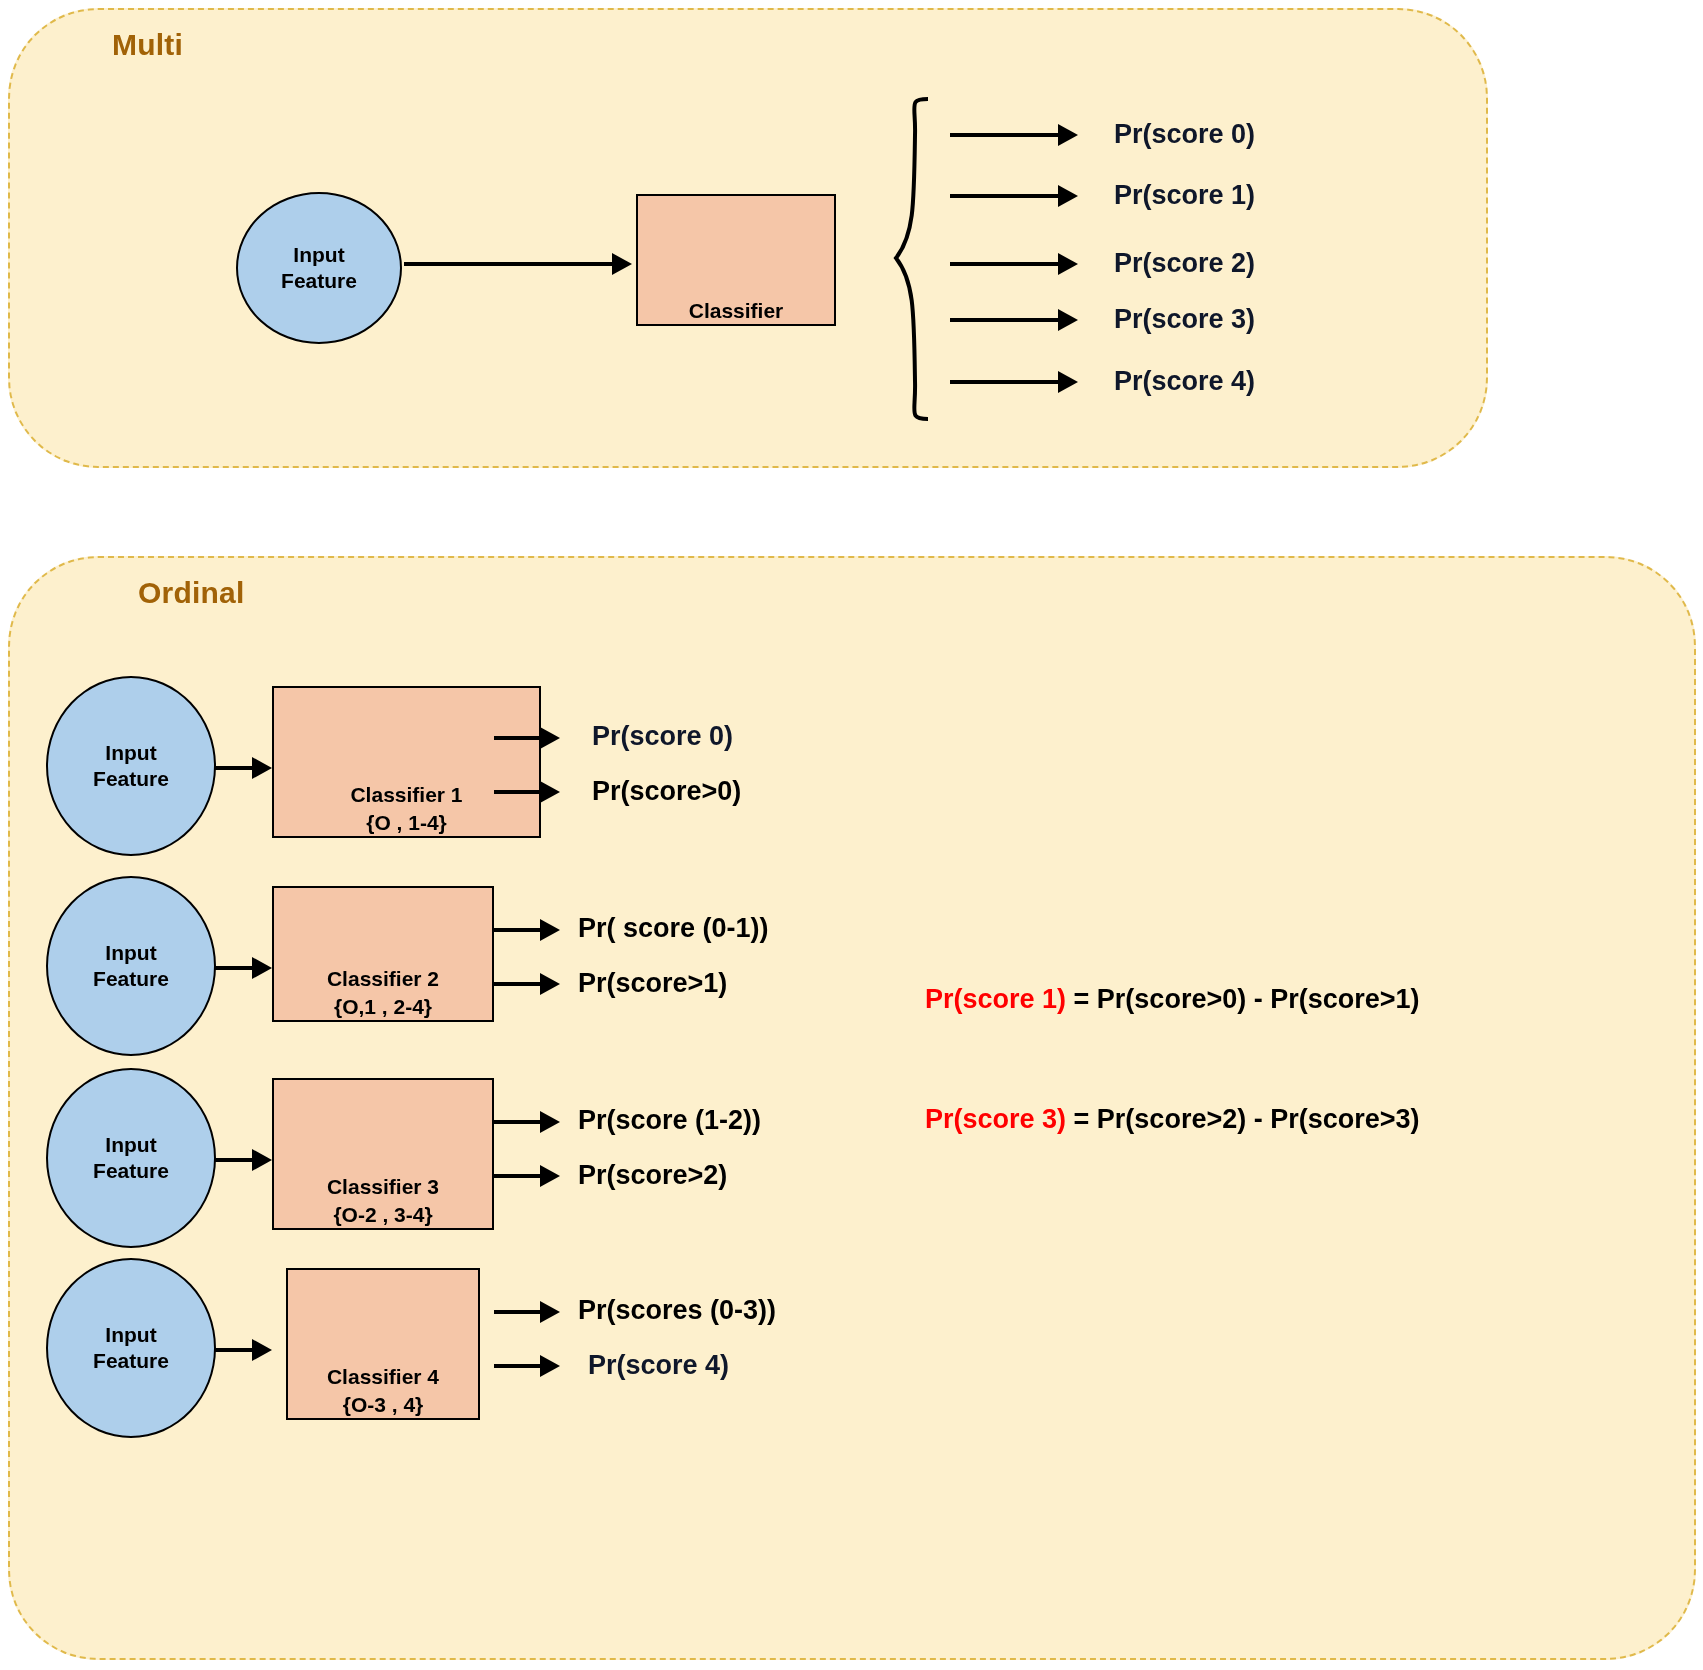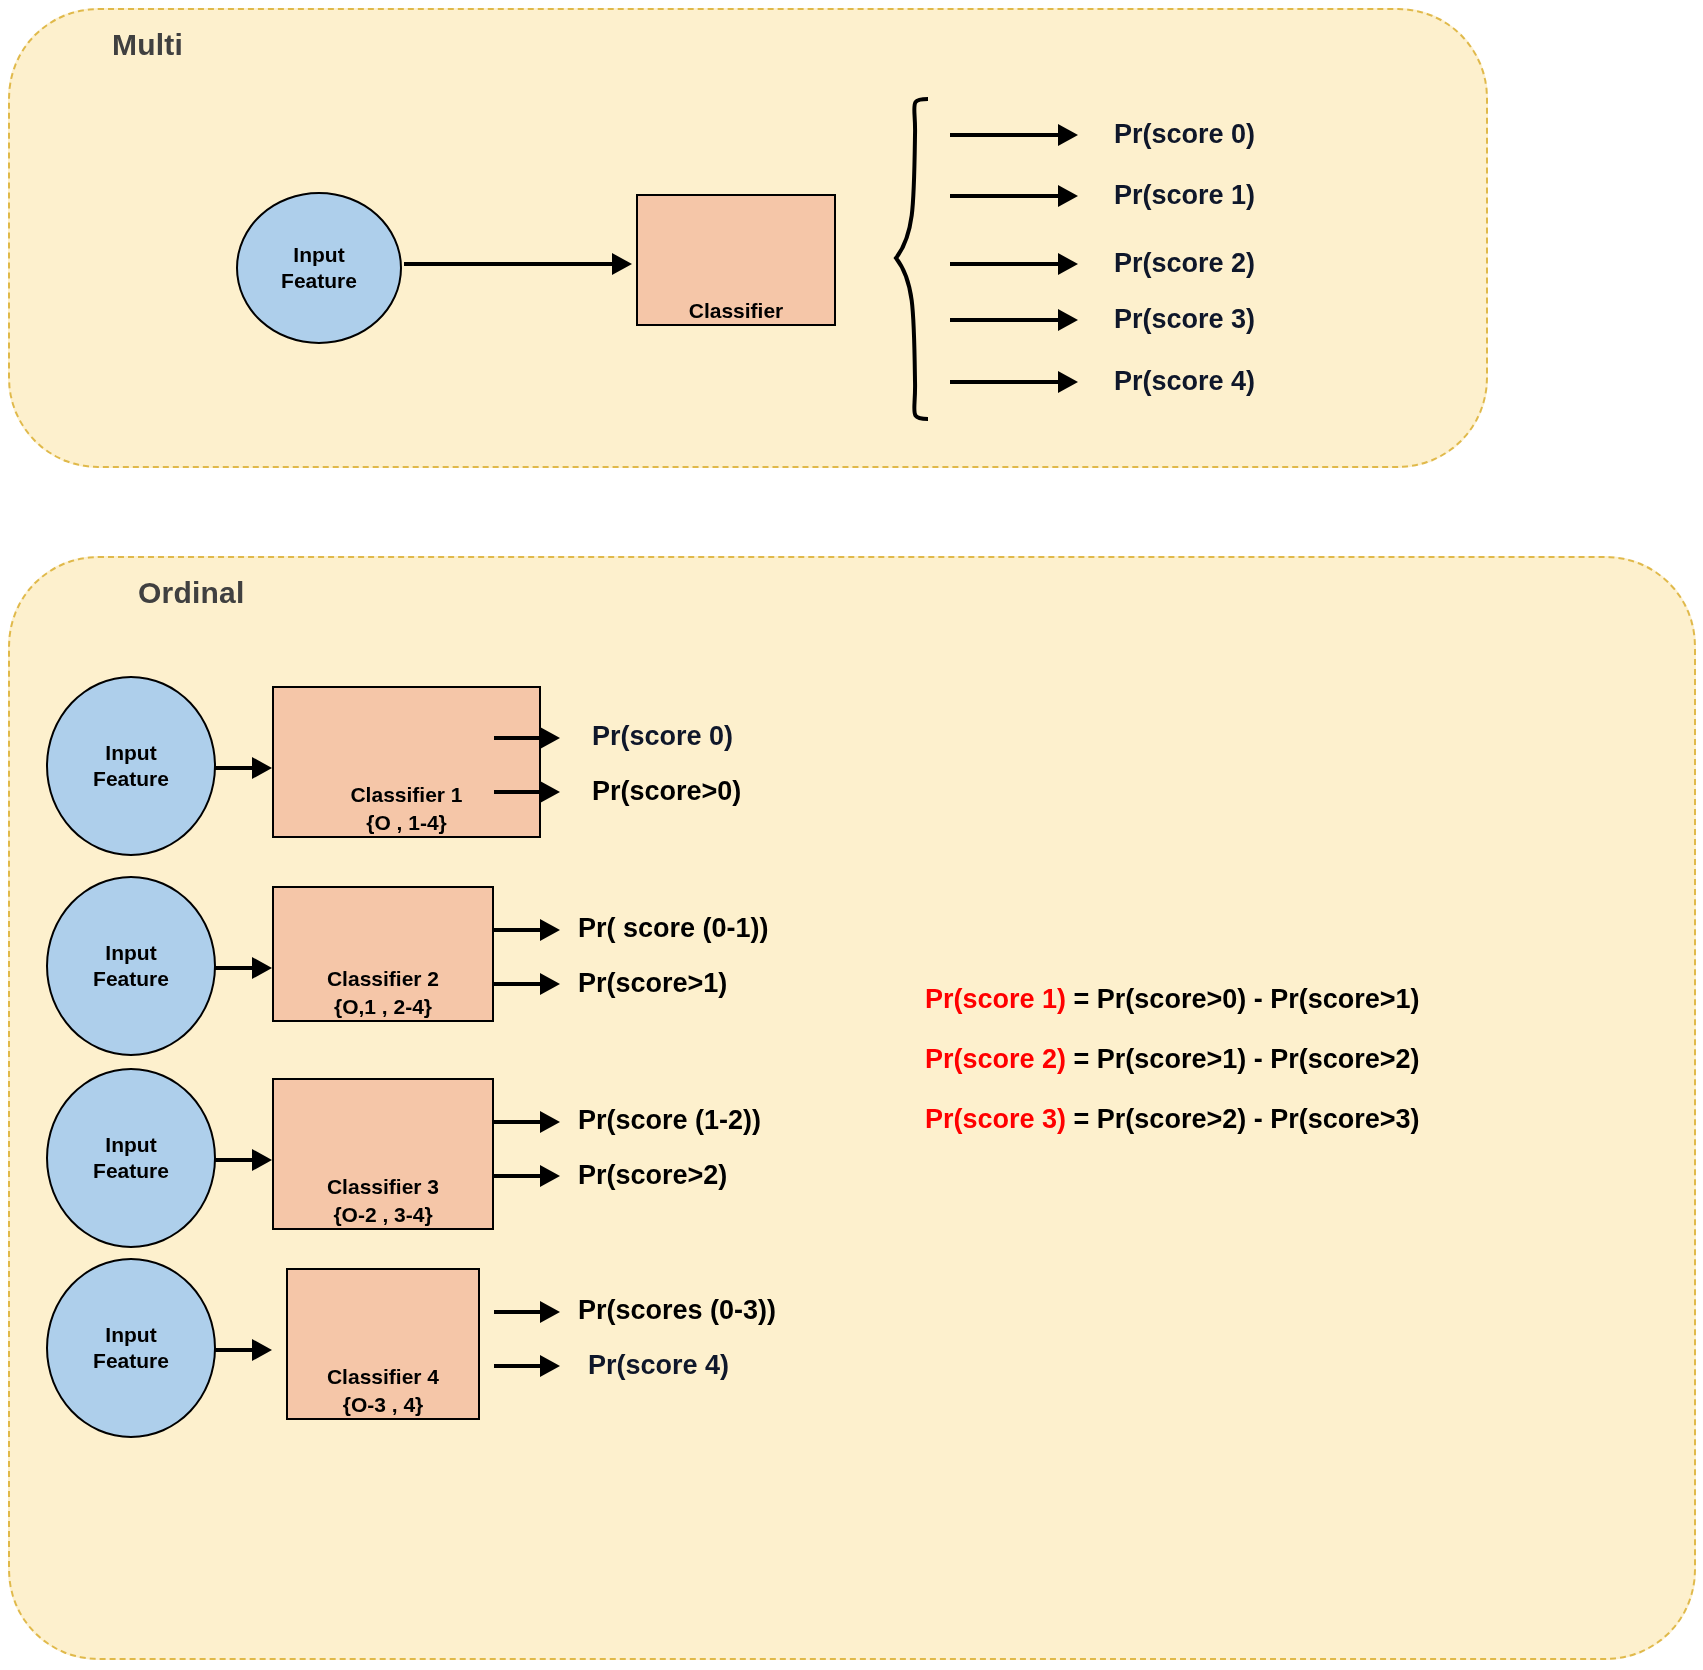--- a/index.html
+++ b/index.html
@@ -22,21 +22,21 @@
     background: #fdf0cd;
     border: 2px dashed #e0b94a;
     border-radius: 90px;
     box-sizing: border-box;
   }
   #panel-multi   { left: 8px;  top: 8px;   width: 1480px; height: 460px; }
   #panel-ordinal { left: 8px;  top: 556px; width: 1688px; height: 1104px; }
 
   .panel-title {
     position: absolute;
-    color: #404040;
+    color: #a16207;
     font-weight: bold;
     font-size: 30px;
     letter-spacing: .2px;
     white-space: nowrap;
   }
   #title-multi   { left: 112px; top: 28px; }
   #title-ordinal { left: 138px; top: 576px; }
 
   
   .ellipse {
@@ -266,20 +266,17 @@
   <div class="arrow" style="left:494px; top:1366px;">
     <div class="shaft" style="width:48px;"></div>
       <div class="head" style="left:46px;"></div>
   </div>
   <div class="out-label black" style="left:578px; top:1297px;">Pr(scores (0-3))</div>
   <div class="out-label red" style="left:588px; top:1352px;">Pr(score 4)</div>
 
   <div class="eq" style="left:925px; top:950px;">
     <span class="lhs">Pr(score 1)</span><span> = Pr(score&gt;0) - Pr(score&gt;1)</span>
   </div>
-  <div class="eq" style="left:925px; top:1010px;">
-    <span class="lhs">Pr(score 2)</span><span> = Pr(score&gt;1) - Pr(score&gt;2)</span>
-  </div>
   <div class="eq" style="left:925px; top:1070px;">
     <span class="lhs">Pr(score 3)</span><span> = Pr(score&gt;2) - Pr(score&gt;3)</span>
   </div>
 
 </div>
 
 </body></html>

